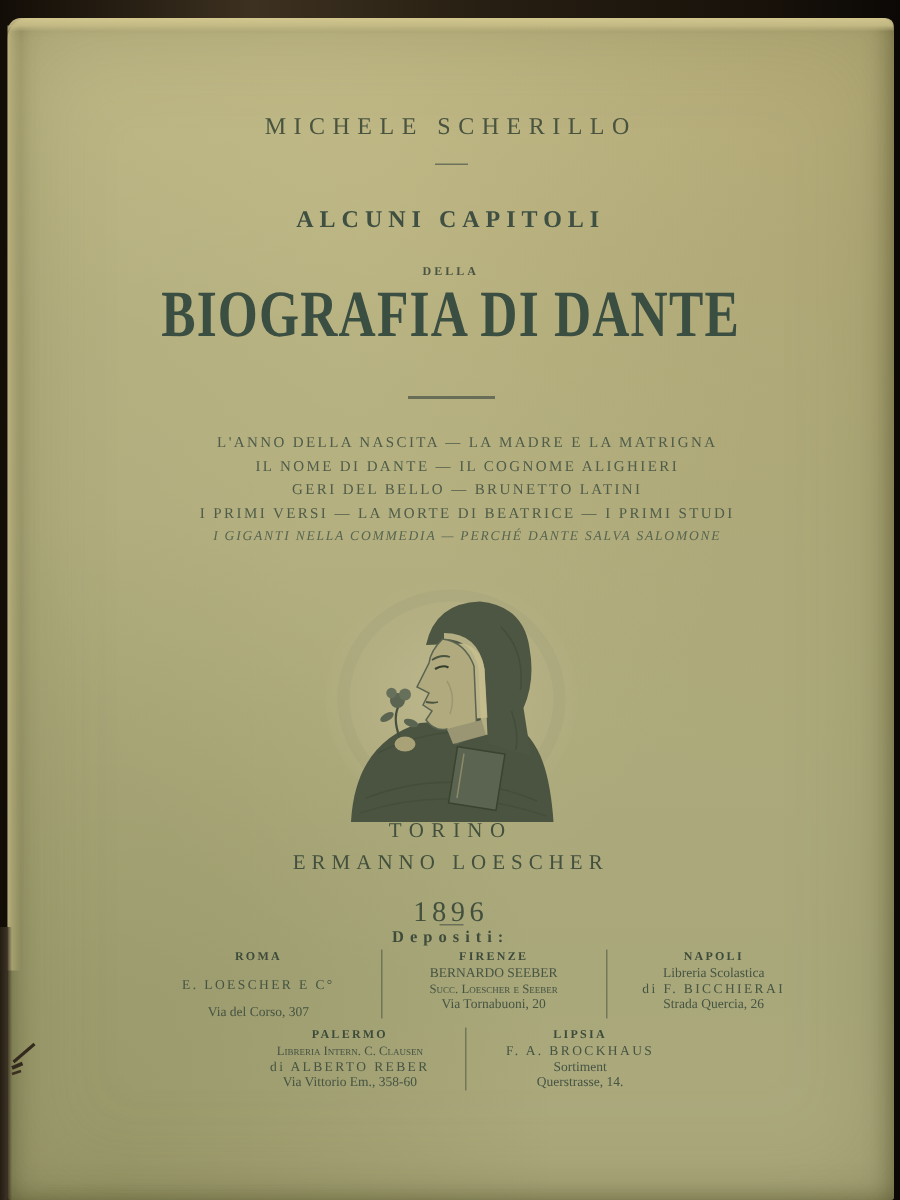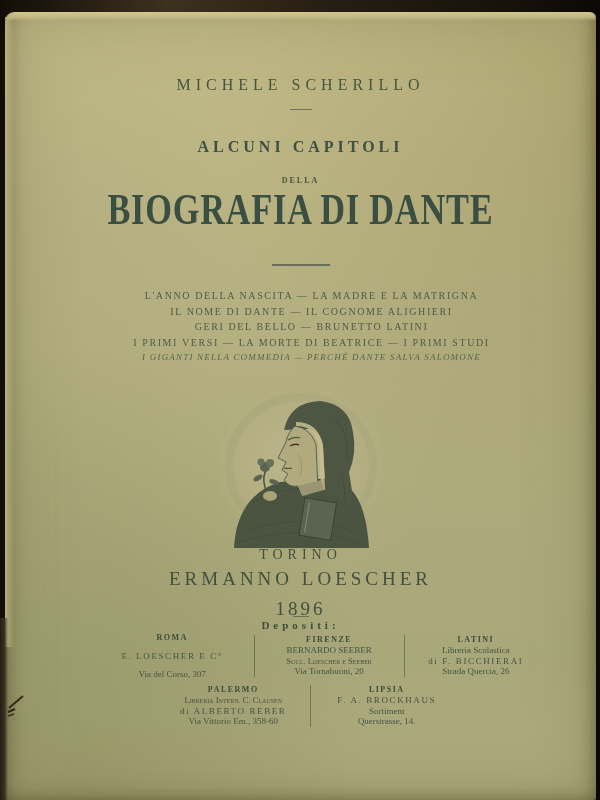--- a/index.html
+++ b/index.html
@@ -44,25 +44,25 @@
   .della{top:164px;font-size:8px;font-weight:bold;letter-spacing:2px;color:#4a5541;}
   .title-wrap{top:176px;}
   .title{display:inline-block;font-size:44px;font-weight:bold;line-height:1;
     transform:scaleX(.78);transform-origin:center;letter-spacing:1px;color:#3b4e42;}
   .chapters{position:absolute;top:278px;left:0;width:100%;text-align:center;padding-left:11px;}
   .ch{height:15.5px;font-size:10px;letter-spacing:1.6px;color:#4e5c49;}
   .ch.ital{font-style:italic;font-size:9px;letter-spacing:1.2px;color:#57664f;}
   .portrait{position:absolute;top:372px;left:50%;transform:translateX(-50%);
     width:190px;height:164px;}
   .city{top:535px;font-size:14px;letter-spacing:5px;color:#42503d;}
-  .publisher{top:556px;font-size:19px;letter-spacing:4px;color:#42503d;}
+  .publisher{top:556px;font-size:14px;letter-spacing:4px;color:#42503d;}
   .year{top:586px;font-size:19px;letter-spacing:3px;color:#42503d;}
   .depositi-label{top:607px;font-size:11px;font-weight:bold;letter-spacing:4px;color:#3f4c3b;}
   
-  .depots-row{position:absolute;display:flex;color:#465442;align-items:center;}
+  .depots-row{position:absolute;display:flex;color:#465442;}
   .row1{top:621px;left:86px;width:456px;}
   .row2{top:673px;left:152px;width:306px;}
   .depot{flex:1;text-align:center;padding:0 4px;}
   .row1 .depot:nth-child(1){flex:1.15;display:flex;flex-direction:column;justify-content:space-between;height:46px;}
   .row1 .depot:nth-child(2){flex:1.05;}
   .depot.bl{border-left:1px solid rgba(70,82,58,.55);}
   .depot-city{font-size:8px;font-weight:bold;letter-spacing:1.5px;color:#3d4b3a;margin-bottom:1px;}
   .depot-line{font-size:9px;line-height:10.5px;white-space:nowrap;}
   .depot-line.lsp{letter-spacing:1.6px;}
   .depot-line.sc{font-variant:small-caps;font-size:8.5px;}
@@ -154,21 +154,21 @@
         <div class="depot-line lsp">E. LOESCHER E C°</div>
         <div class="depot-line">Via del Corso, 307</div>
       </div>
       <div class="depot bl">
         <div class="depot-city">FIRENZE</div>
         <div class="depot-line">BERNARDO SEEBER</div>
         <div class="depot-line sc">Succ. Loescher e Seeber</div>
         <div class="depot-line">Via Tornabuoni, 20</div>
       </div>
       <div class="depot bl">
-        <div class="depot-city">LATINI</div>
+        <div class="depot-city">NAPOLI</div>
         <div class="depot-line">Libreria Scolastica</div>
         <div class="depot-line lsp">di F. BICCHIERAI</div>
         <div class="depot-line">Strada Quercia, 26</div>
       </div>
     </div>
 
     <div class="depots-row row2">
       <div class="depot">
         <div class="depot-city">PALERMO</div>
         <div class="depot-line sc">Libreria Intern. C. Clausen</div>

